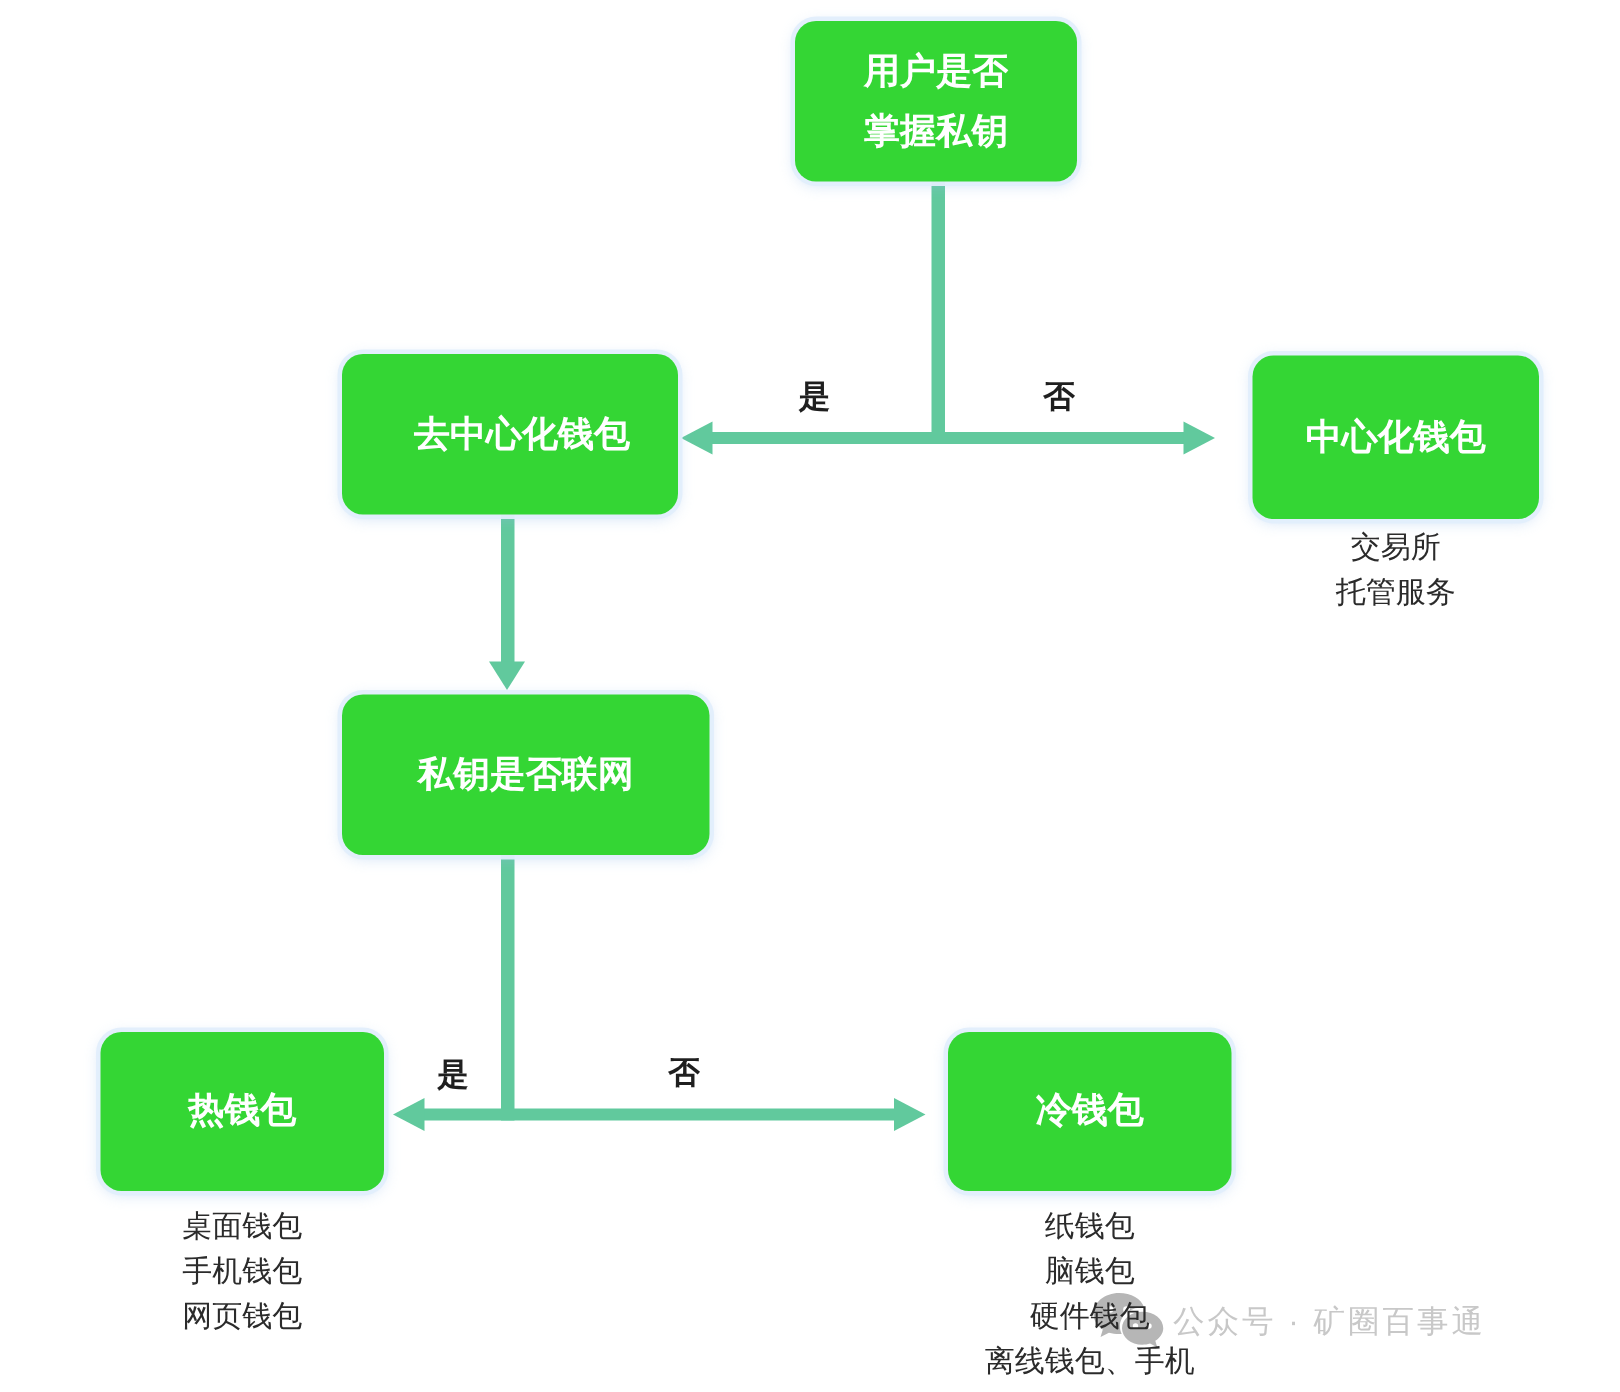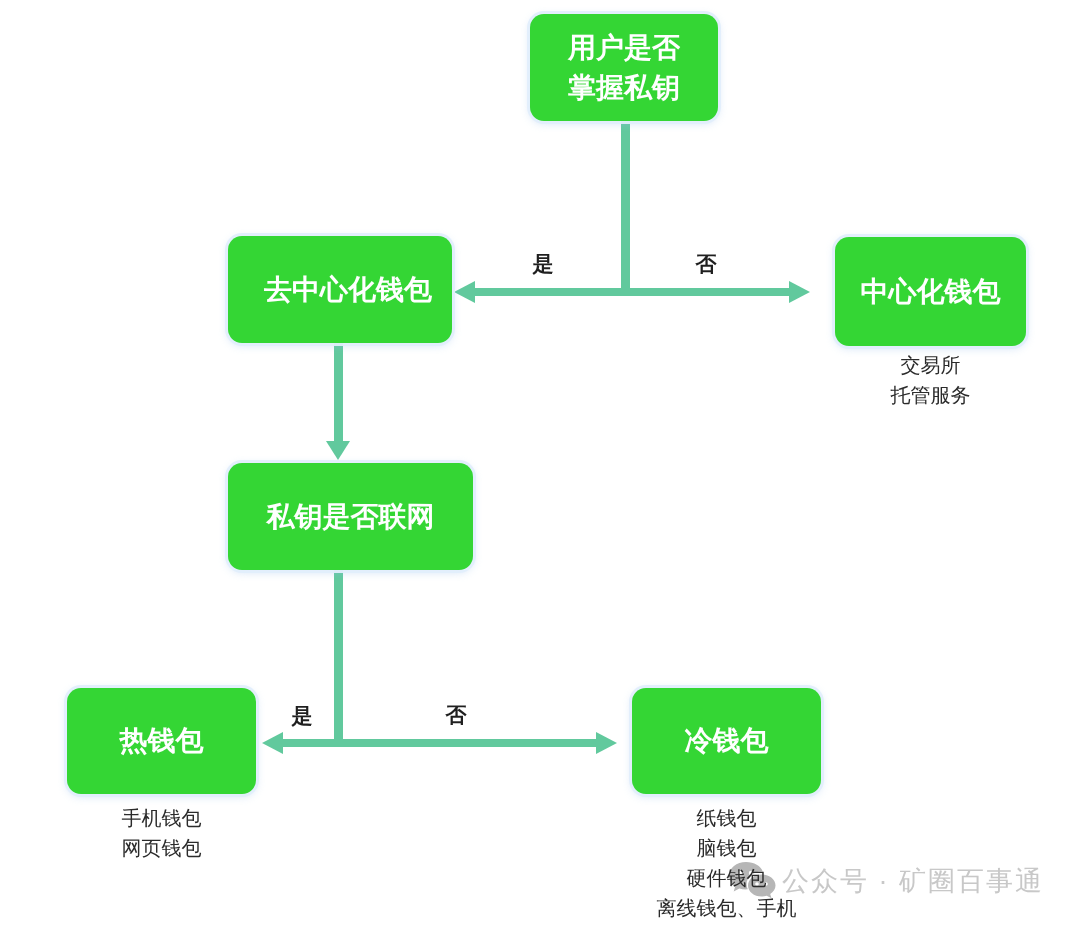--- a/index.html
+++ b/index.html
@@ -17,21 +17,21 @@
   
   .node{
     position:absolute;
     background:var(--node-green);
     border-radius:14px;
     color:#ffffff;
     display:flex;
     align-items:center;
     justify-content:center;
     text-align:center;
-    font-size:28px;
+    font-size:24px;
     font-weight:600;
     line-height:40px;
     white-space:pre-line;
     box-shadow:0 0 0 3px rgba(225,238,252,0.95), 0 2px 10px rgba(150,190,235,0.45);
     z-index:2;
   }
 
   
   .vline{position:absolute;width:9px;background:var(--conn-green);z-index:1;}
   .hline{position:absolute;height:8px;background:var(--conn-green);z-index:1;}
@@ -65,21 +65,21 @@
   .watermark{
     position:absolute;
     left:728px;top:860px;
     display:flex;
     align-items:center;
     gap:6px;
     z-index:1;
     color:var(--wm-gray);
   }
   .watermark .wm-text{
-    font-size:27px;
+    font-size:21px;
     letter-spacing:2px;
     white-space:nowrap;
     color:var(--wm-gray);
   }
   .wm-icon{width:48px;height:42px;flex:0 0 auto;}
 </style>
 </head>
 <body>
 
 <div class="canvas">
@@ -115,20 +115,21 @@
   <div class="node" style="left:632px;top:688px;width:189px;height:106px;">冷钱包</div>
 
   <div class="node" style="left:67px;top:688px;width:189px;height:106px;">热钱包</div>
 
   <div class="notes" style="left:835px;top:350px;width:191px;">
     <div>交易所</div>
     <div>托管服务</div>
   </div>
 
   <div class="notes" style="left:67px;top:803px;width:189px;">
+    <div>桌面钱包</div>
     <div>手机钱包</div>
     <div>网页钱包</div>
   </div>
 
   <div class="notes" style="left:612px;top:803px;width:229px;">
     <div>纸钱包</div>
     <div>脑钱包</div>
     <div>硬件钱包</div>
     <div>离线钱包、手机</div>
   </div>

